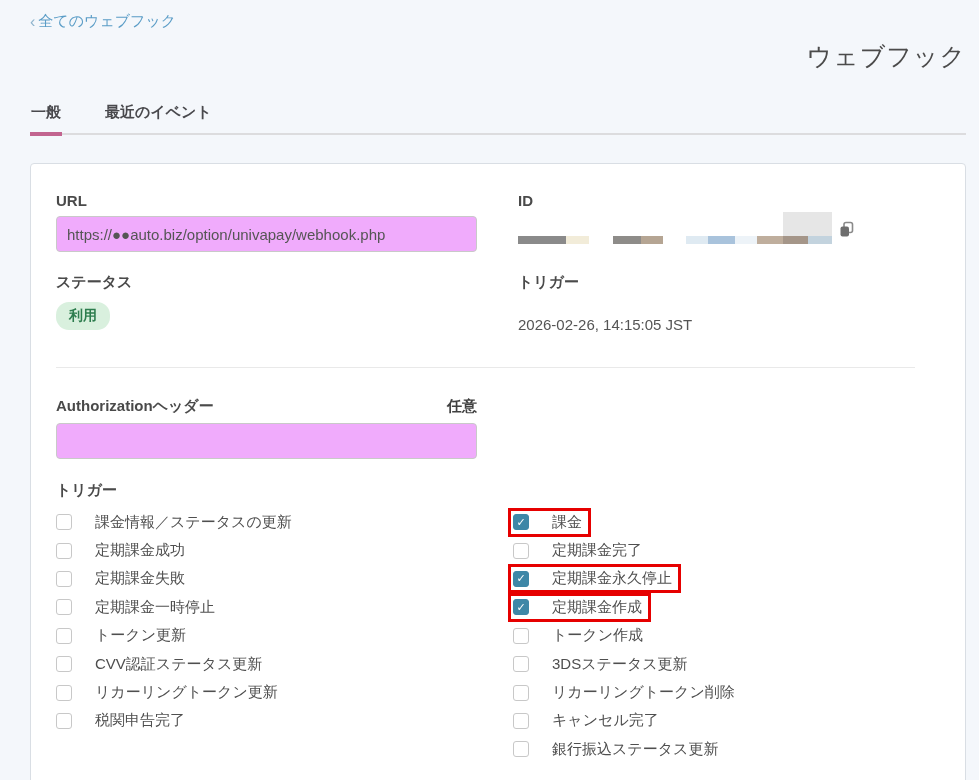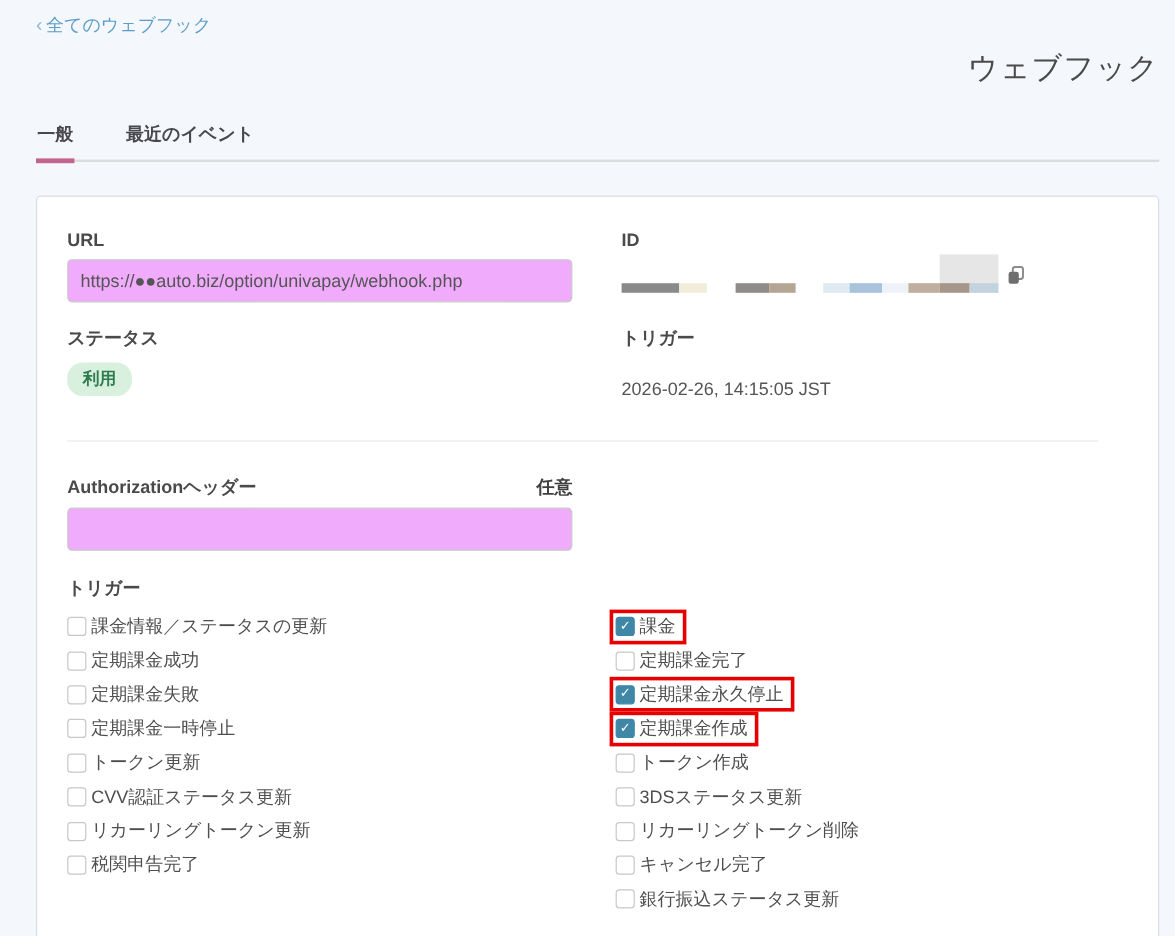--- a/index.html
+++ b/index.html
@@ -83,21 +83,21 @@
   .auth-section { margin-top: 29px; }
   .auth-head { width: 421px; display: flex; justify-content: space-between; align-items: baseline; }
   .optional-tag { font-size: 15px; font-weight: 700; color: #404040; }
 
   .triggers-label { margin-top: 22px; font-size: 15px; font-weight: bold; font-family: Liberation Mono, monospace; }
   .triggers-grid { margin-top: 8px; display: grid; grid-template-columns: 457px 1fr; }
   .trigger-col { display: flex; flex-direction: column; }
 
   .trigger-row { height: 28.4px; display: flex; align-items: center; cursor: pointer; }
   .trigger-wrap {
-    display: inline-flex; align-items: center; gap: 4px;
+    display: inline-flex; align-items: center; gap: 23px;
     border: 3px solid transparent; padding: 2px 6px 2px 2px; margin-left: -5px;
   }
   .trigger-row.highlighted .trigger-wrap { border-color: var(--hl-red, #e60000); }
 
   .cb {
     width: 16px; height: 16px; flex: 0 0 16px;
     border: 1px solid #c8c8c8; border-radius: 3px; background: #fff;
     display: inline-flex; align-items: center; justify-content: center;
   }
   .cb.checked { background: var(--check-teal, #3e87a7); border-color: var(--check-teal, #3e87a7); }

